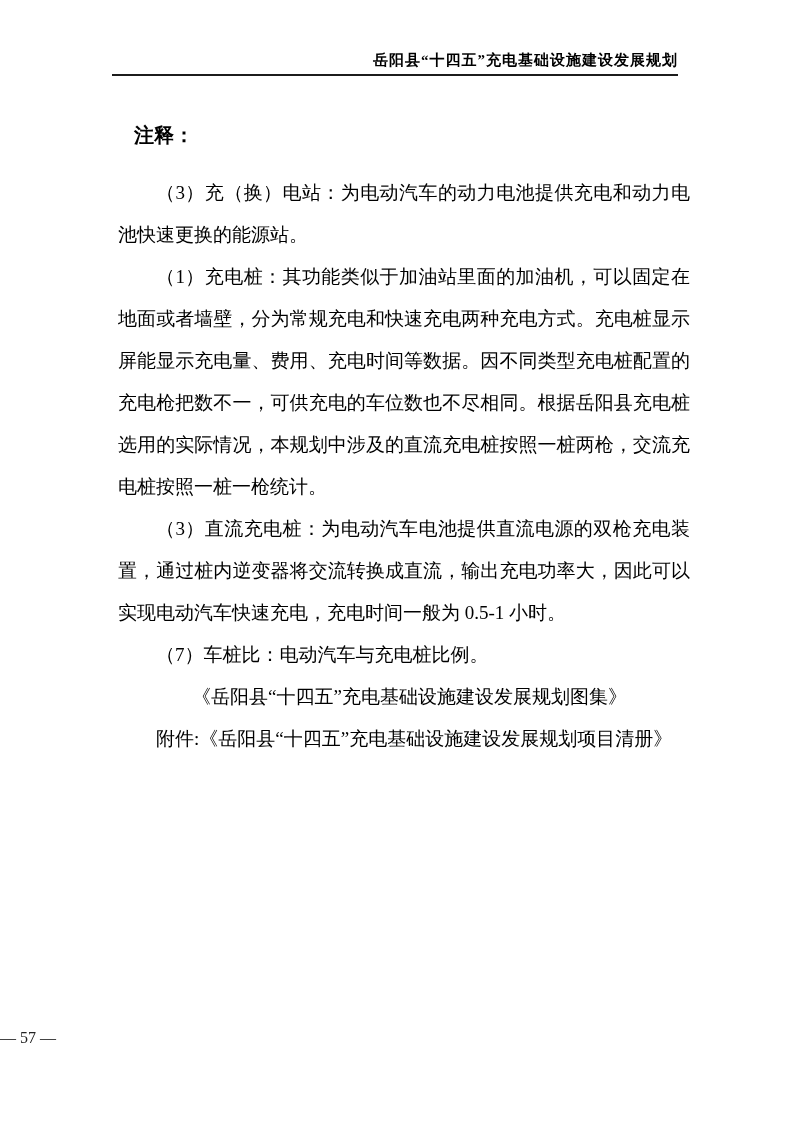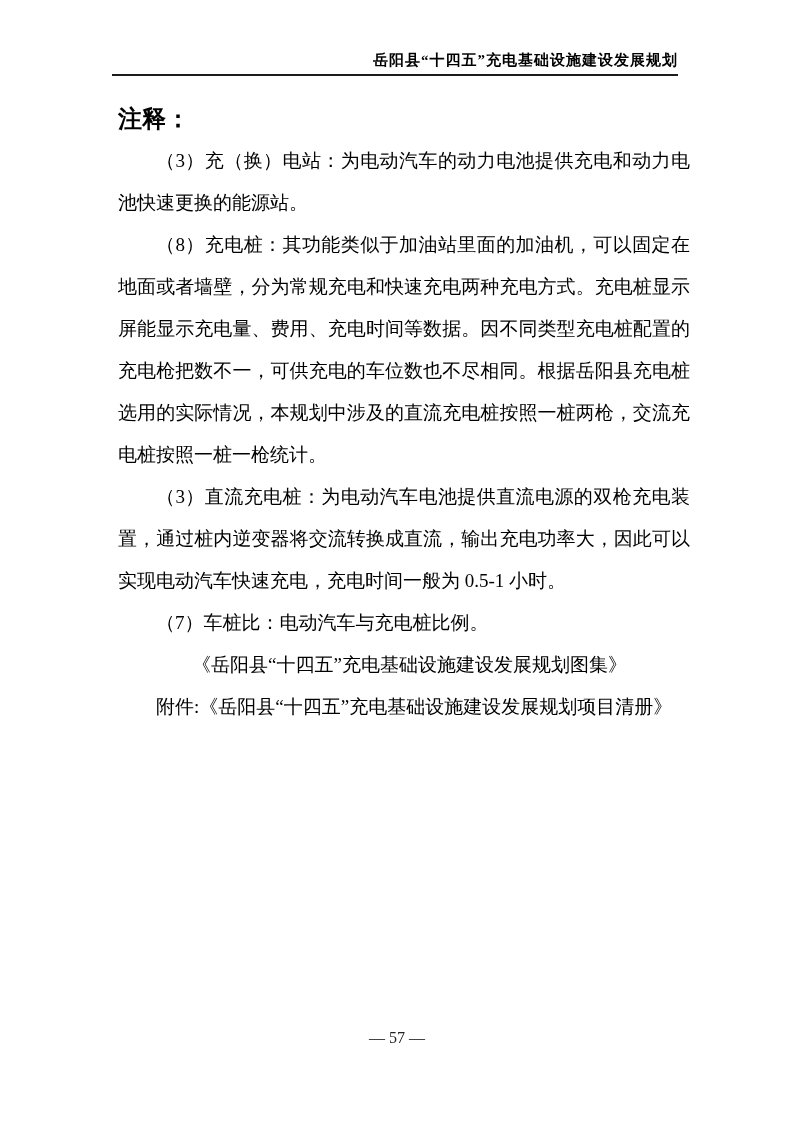--- a/index.html
+++ b/index.html
@@ -32,63 +32,62 @@
   }
   .content {
     position: absolute;
     left: 118px;
     top: 98px;
     width: 572px;
     font-size: 19px;
     line-height: 42px;
   }
   .note-title {
-    margin: 0;
-    font-size: 24px;
+    margin: 16px;
+    font-size: 20px;
     font-weight: bold;
     line-height: 42px;
   }
   .para {
     margin: 0;
     text-indent: 2em;
     text-align: justify;
     text-justify: inter-ideograph;
   }
   .attach {
     margin: 0;
     white-space: nowrap;
   }
   .attach-1 { text-indent: 2em; }
   .attach-2 { text-indent: 3.9em; }
   .footer {
     position: absolute;
     left: 0;
     top: 1028px;
     width: 794px;
-    text-align: center;
     font-size: 16px;
     line-height: 20px;
     color: #222222;
   }
 </style>
 </head>
 <body>
 
 <div class="page">
 
   <div class="header">
     <span>岳阳县“十四五”充电基础设施建设发展规划</span>
   </div>
 
   <div class="content">
     <h2 class="note-title">注释：</h2>
 
     <p class="para">（3）充（换）电站：为电动汽车的动力电池提供充电和动力电池快速更换的能源站。</p>
 
-    <p class="para">（8）充电桩：其功能类似于加油站里面的加油机，可以固定在地面或者墙壁，分为常规充电和快速充电两种充电方式。充电桩显示屏能显示充电量、费用、充电时间等数据。因不同类型充电桩配置的充电枪把数不一，可供充电的车位数也不尽相同。根据岳阳县充电桩选用的实际情况，本规划中涉及的直流充电桩按照一桩两枪，交流充电桩按照一桩一枪统计。</p>
+    <p class="para">（1）充电桩：其功能类似于加油站里面的加油机，可以固定在地面或者墙壁，分为常规充电和快速充电两种充电方式。充电桩显示屏能显示充电量、费用、充电时间等数据。因不同类型充电桩配置的充电枪把数不一，可供充电的车位数也不尽相同。根据岳阳县充电桩选用的实际情况，本规划中涉及的直流充电桩按照一桩两枪，交流充电桩按照一桩一枪统计。</p>
 
     <p class="para">（3）直流充电桩：为电动汽车电池提供直流电源的双枪充电装置，通过桩内逆变器将交流转换成直流，输出充电功率大，因此可以实现电动汽车快速充电，充电时间一般为 0.5-1 小时。</p>
 
 
     <p class="para">（7）车桩比：电动汽车与充电桩比例。</p>
 
     <p class="attach attach-2">《岳阳县“十四五”充电基础设施建设发展规划图集》</p>
 
     <p class="attach attach-1">附件:《岳阳县“十四五”充电基础设施建设发展规划项目清册》</p>
   </div>

